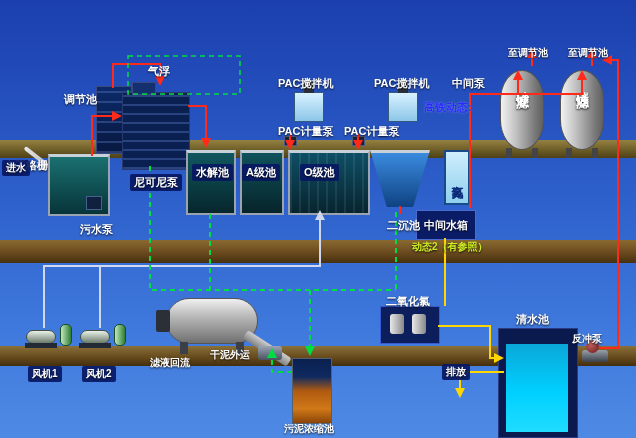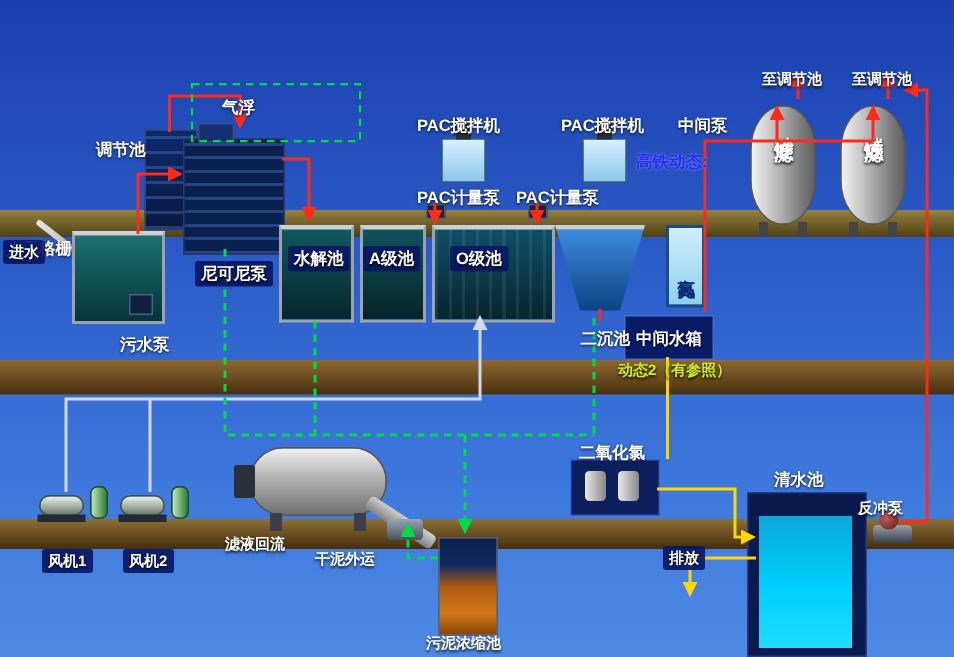--- a/index.html
+++ b/index.html
@@ -236,16 +236,16 @@
   <span class="lbl chip" style="left:300px;top:164px;">O级池</span>
   <span class="lbl" style="left:387px;top:218px;">二沉池</span>
   <span class="lbl yellowish sm" style="left:412px;top:240px;">动态2（有参照）</span>
   <span class="lbl" style="left:386px;top:294px;">二氧化氯</span>
   <span class="lbl" style="left:516px;top:312px;">清水池</span>
   <span class="lbl chip sm" style="left:442px;top:364px;">排放</span>
   <span class="lbl sm" style="left:572px;top:332px;">反冲泵</span>
   <span class="lbl chip sm" style="left:28px;top:366px;">风机1</span>
   <span class="lbl chip sm" style="left:82px;top:366px;">风机2</span>
   <span class="lbl sm" style="left:150px;top:356px;">滤液回流</span>
-  <span class="lbl sm" style="left:210px;top:366px;">干泥外运</span>
+  <span class="lbl sm" style="left:210px;top:348px;">干泥外运</span>
   <span class="lbl sm" style="left:284px;top:422px;">污泥浓缩池</span>
 
 </div>
 
 </body></html>

